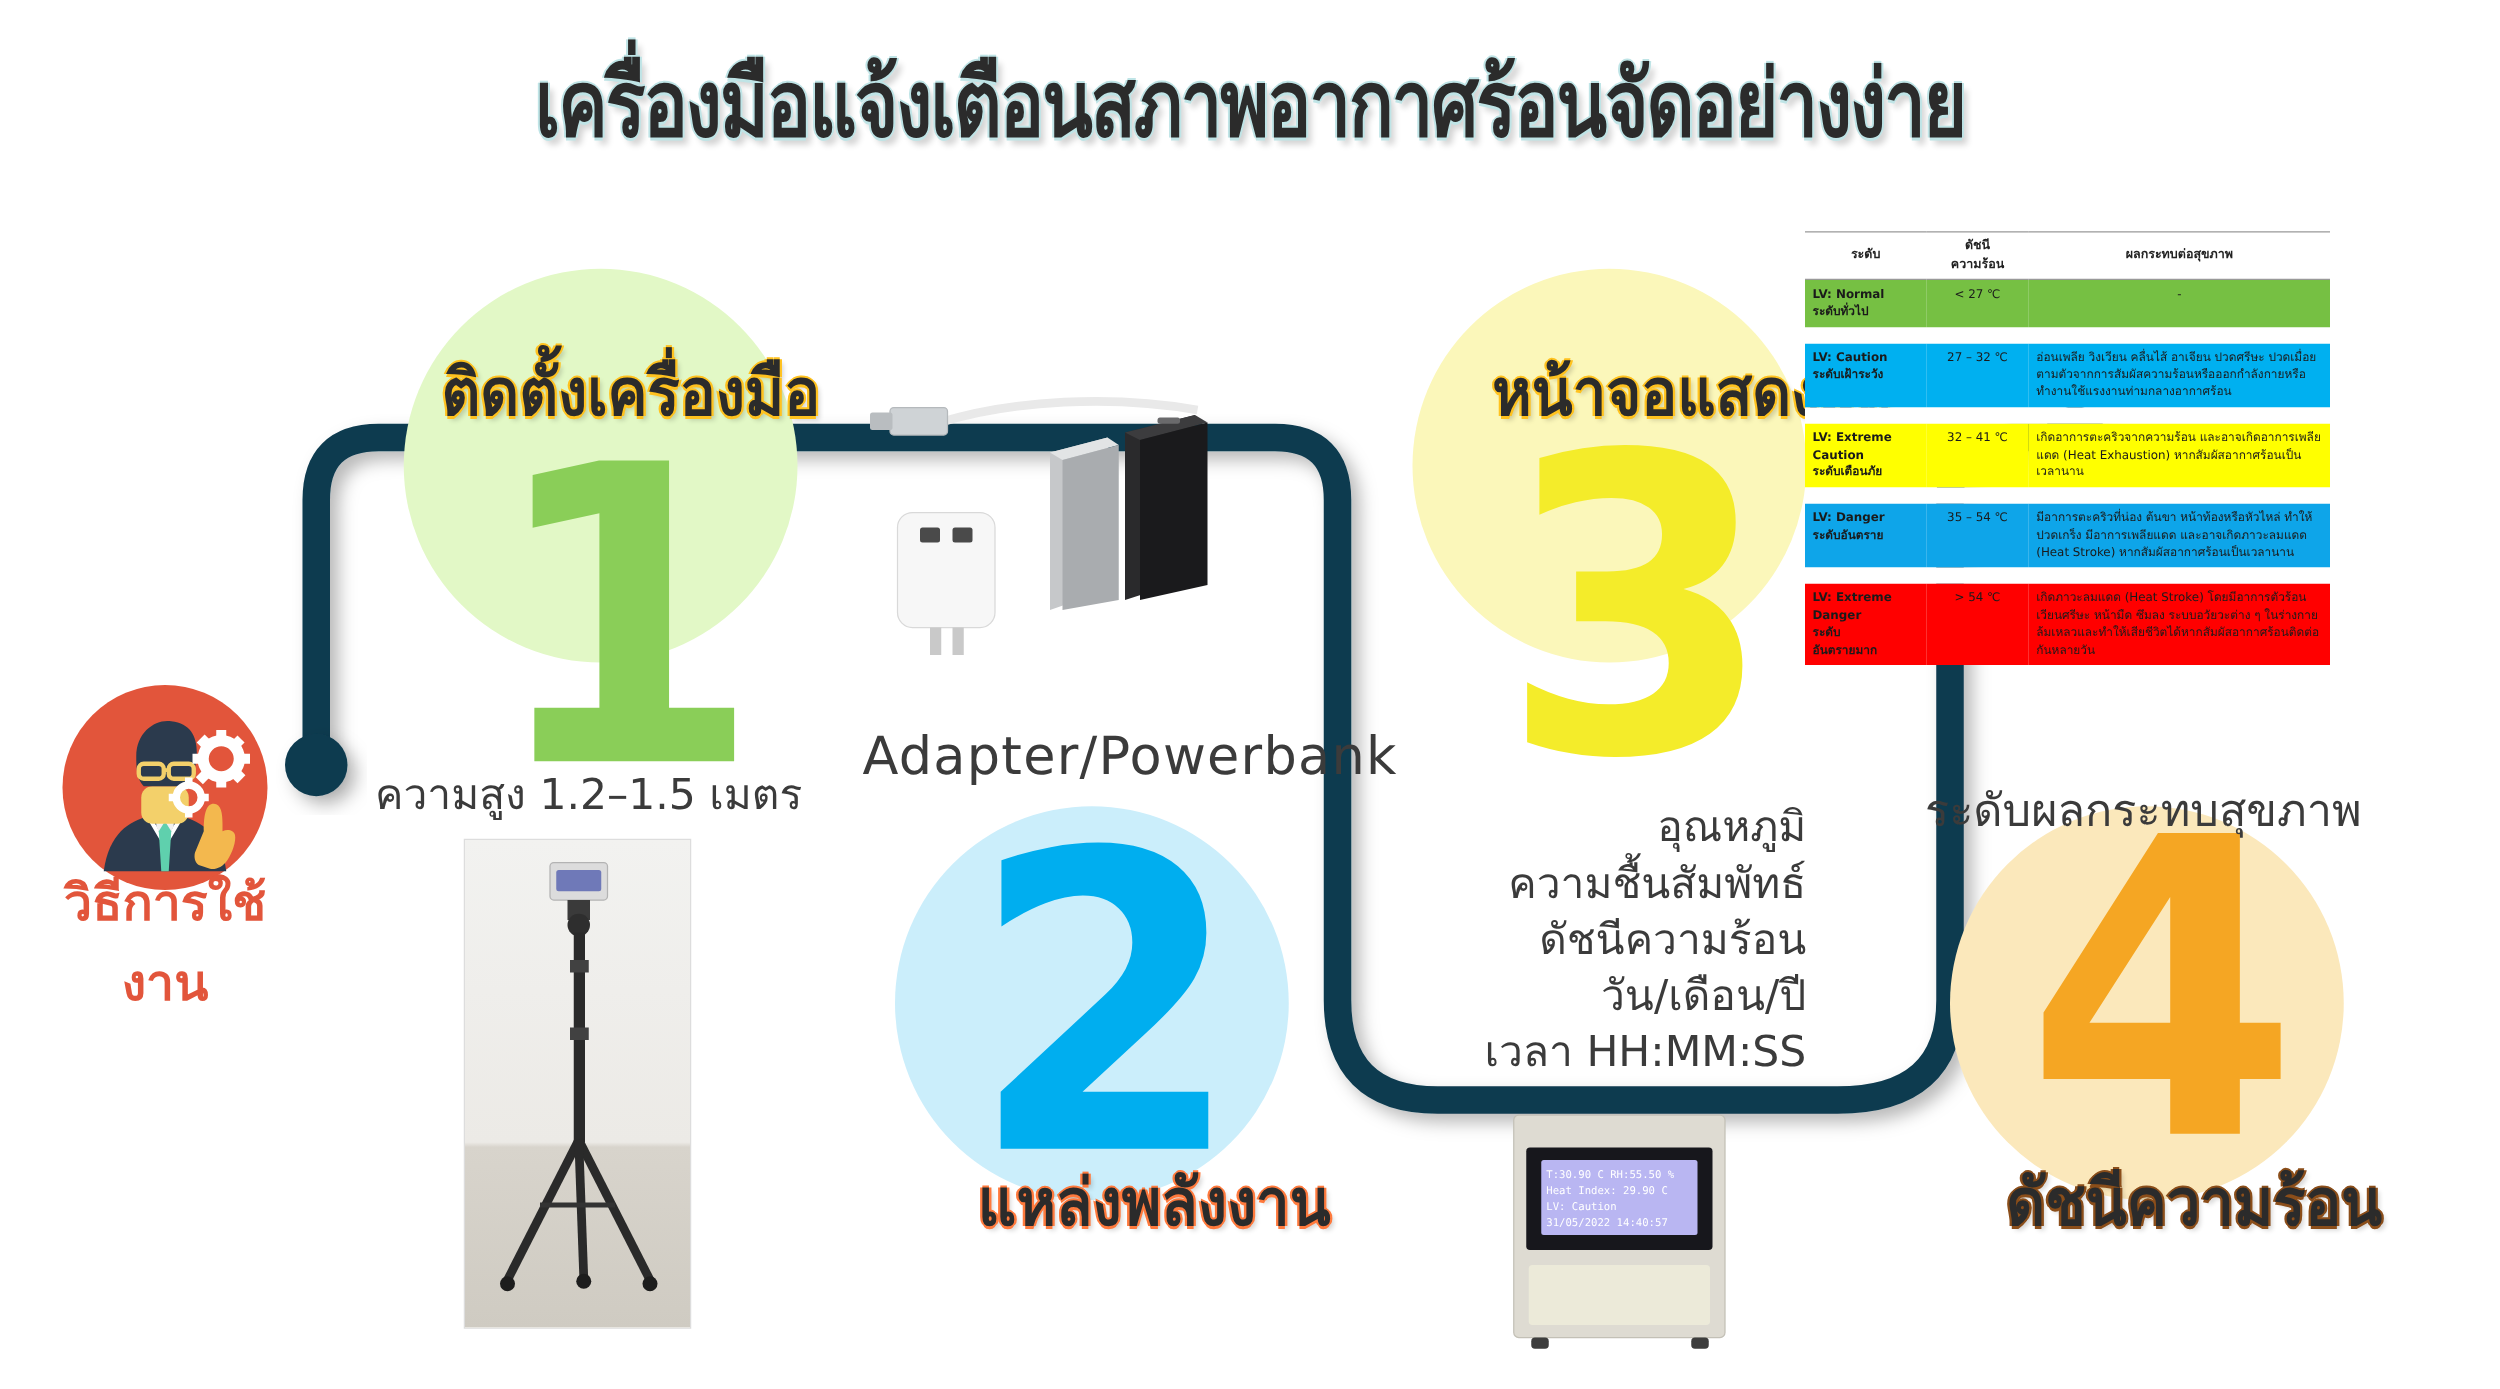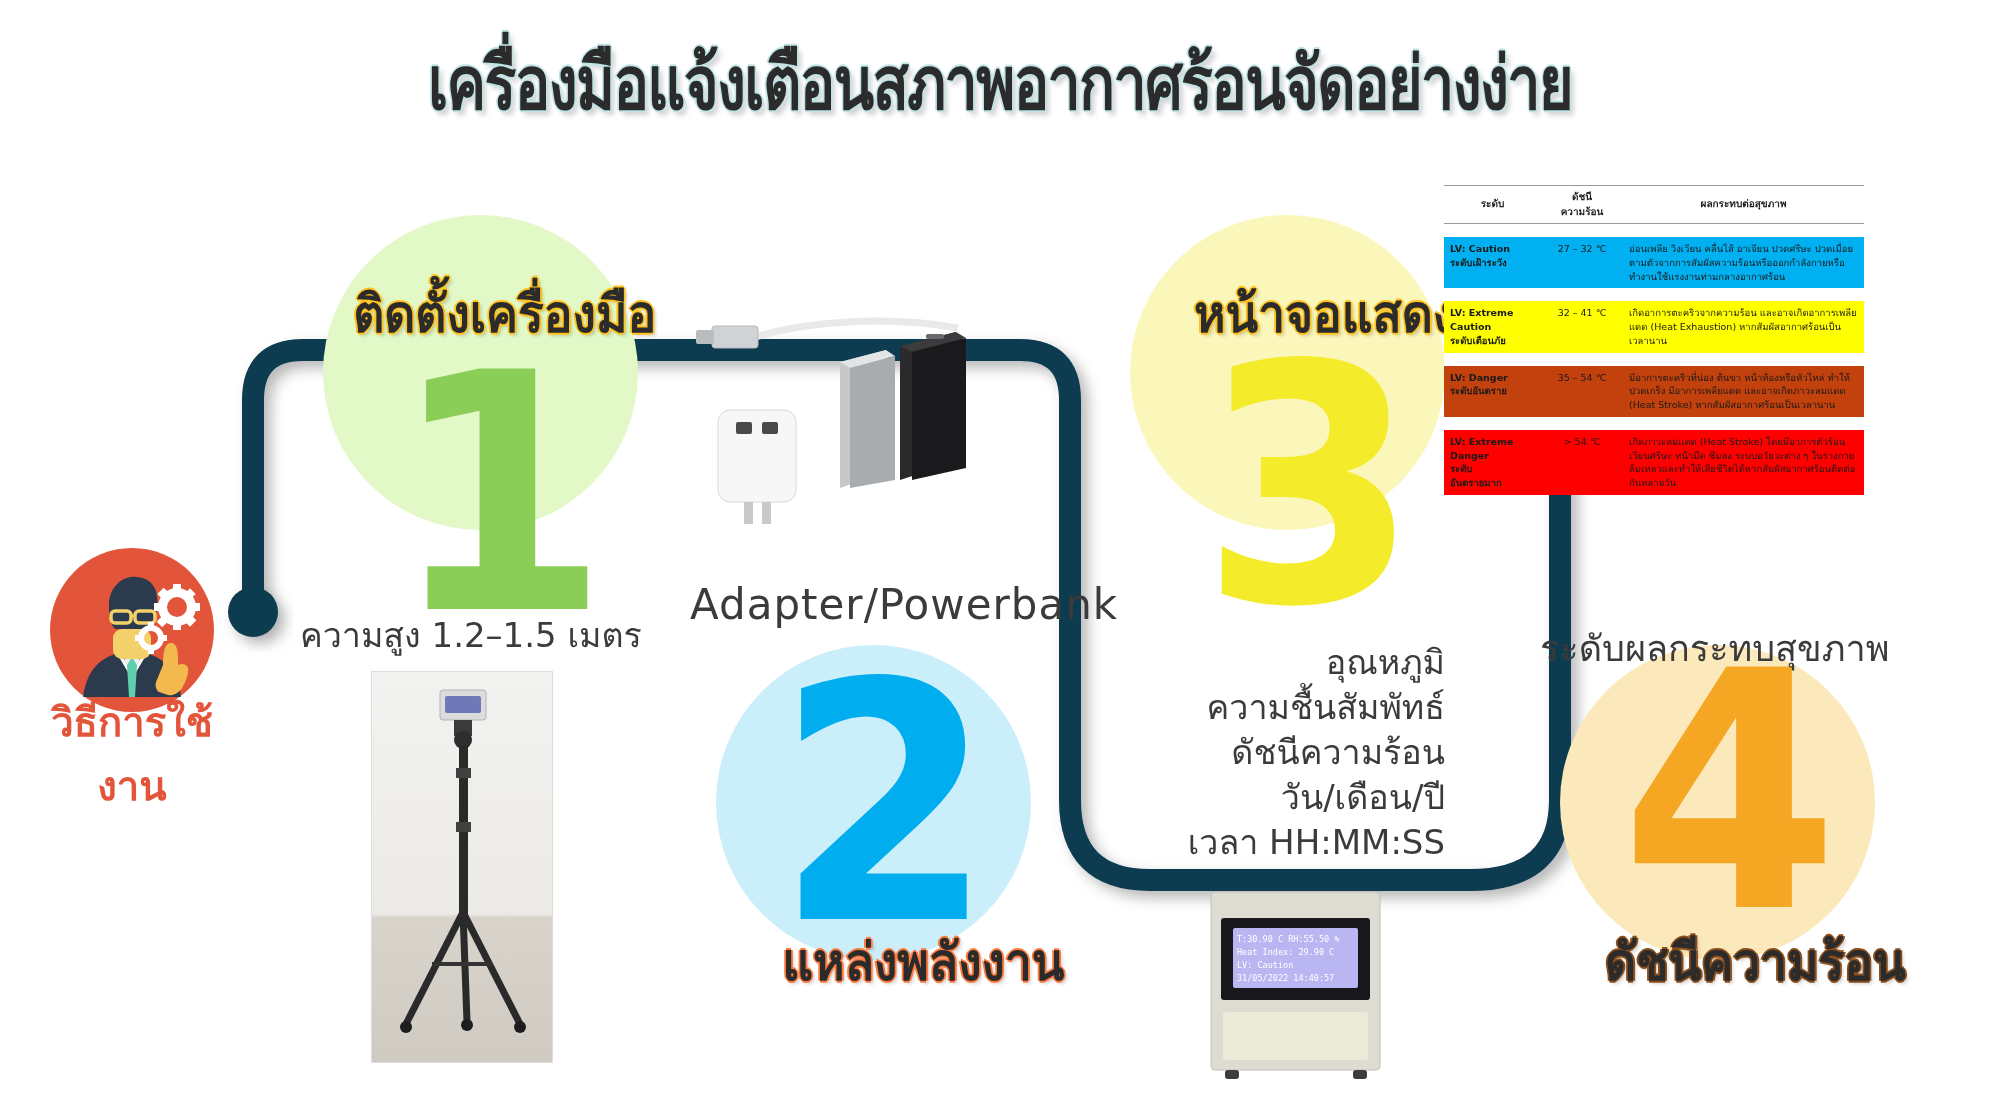--- a/index.html
+++ b/index.html
@@ -80,21 +80,21 @@
              font-family:"DejaVu Sans",sans-serif;font-size:9.5px;line-height:1.45;}
   #tbl th{font-weight:bold;padding:4px 5px;text-align:center;color:#222;
           border-top:1.5px solid #999;border-bottom:1.5px solid #999;font-size:10px;}
   #tbl td{padding:5px 6px;vertical-align:top;color:#1a1a1a;}
   .c-lv{width:85px;font-weight:bold;}
   .c-idx{width:70px;text-align:center;}
   .c-eff{}
   .rowNormal{background:#76c043;}
   .rowCaution{background:#00b0f0;}
   .rowExtremeCaution{background:#ffff00;}
-  .rowDanger{background:#c2410c;}
+  .rowDanger{background:#0ea5e9;}
   .rowExtremeDanger{background:#ff0000;color:#ffffff;}
   .rowExtremeDanger td{color:#ffffff;}
   .sep{height:3px;background:#ffffff;padding:0;}
 </style>
 </head>
 <body>
 
 <svg id="route" viewBox="0 0 2000 1111">
   <defs>
     <filter id="sh" x="-20%" y="-20%" width="150%" height="150%">
@@ -237,20 +237,26 @@
   <table>
     <thead>
       <tr>
         <th class="c-lv">ระดับ</th>
         <th class="c-idx" style="white-space:pre-line;">ดัชนี
 ความร้อน</th>
         <th class="c-eff">ผลกระทบต่อสุขภาพ</th>
       </tr>
     </thead>
     <tbody>
+      <tr class="rowNormal">
+        <td class="c-lv" style="white-space:pre-line;">LV: Normal
+ระดับทั่วไป</td>
+        <td class="c-idx">&lt; 27 ℃</td>
+        <td class="c-eff" style="text-align:center;">-</td>
+      </tr>
       <tr>
           <td class="sep" colspan="3"></td>
         </tr>
       <tr class="rowCaution">
         <td class="c-lv" style="white-space:pre-line;">LV: Caution
 ระดับเฝ้าระวัง</td>
         <td class="c-idx">27 – 32 ℃</td>
         <td class="c-eff">อ่อนเพลีย วิงเวียน คลื่นไส้ อาเจียน ปวดศรีษะ ปวดเมื่อยตามตัวจากการสัมผัสความร้อนหรือออกกำลังกายหรือทำงานใช้แรงงานท่ามกลางอากาศร้อน</td>
       </tr>
       <tr>

